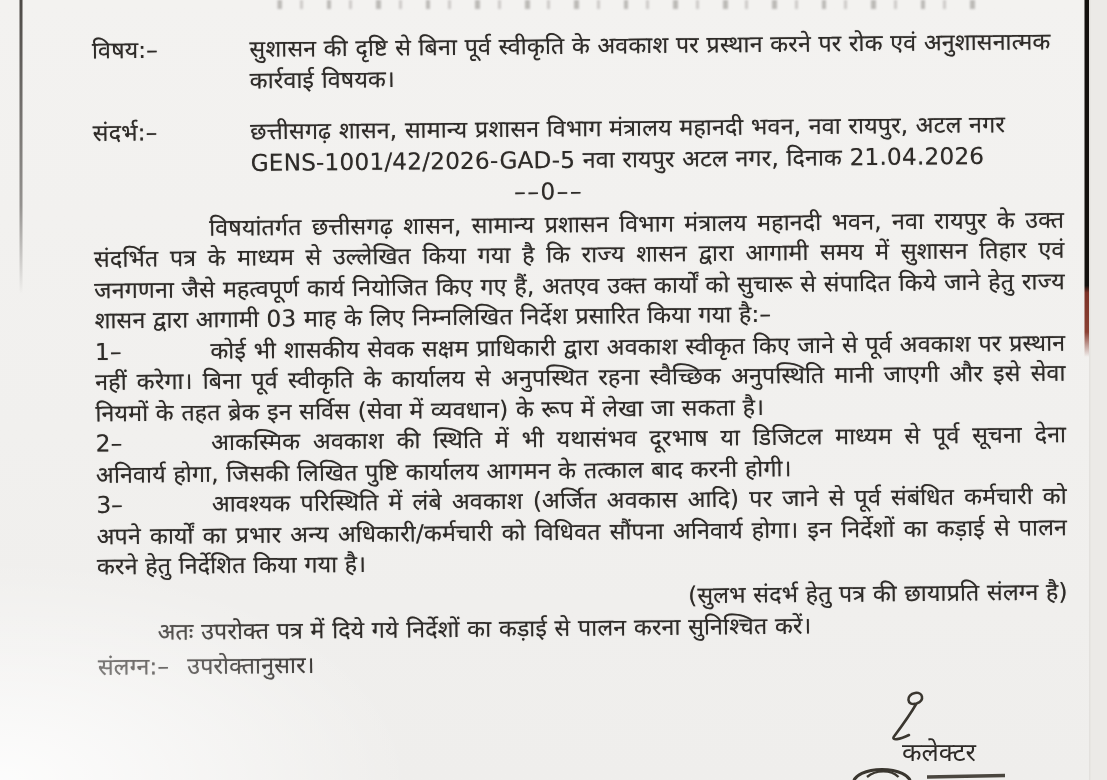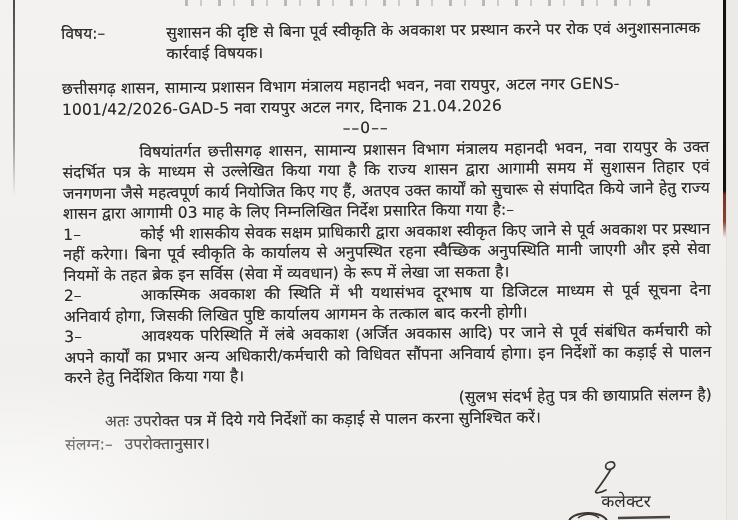--- a/index.html
+++ b/index.html
@@ -84,20 +84,21 @@
   <div class="top-fragments"></div>
 
   <div class="doc">
 
     <div class="row subject">
       <div class="label-col">विषय:–</div>
       <div class="val-col">सुशासन की दृष्टि से बिना पूर्व स्वीकृति के अवकाश पर प्रस्थान करने पर रोक एवं अनुशासनात्मक कार्रवाई विषयक।</div>
     </div>
 
     <div class="row reference">
+      <div class="label-col">संदर्भ:–</div>
       <div class="val-col">छत्तीसगढ़ शासन, सामान्य प्रशासन विभाग मंत्रालय महानदी भवन, नवा रायपुर, अटल नगर GENS-1001/42/2026-GAD-5 नवा रायपुर अटल नगर, दिनाक 21.04.2026</div>
     </div>
 
     <div class="divider">––0––</div>
 
     <div class="paragraph">विषयांतर्गत छत्तीसगढ़ शासन, सामान्य प्रशासन विभाग मंत्रालय महानदी भवन, नवा रायपुर के उक्त संदर्भित पत्र के माध्यम से उल्लेखित किया गया है कि राज्य शासन द्वारा आगामी समय में सुशासन तिहार एवं जनगणना जैसे महत्वपूर्ण कार्य नियोजित किए गए हैं, अतएव उक्त कार्यों को सुचारू से संपादित किये जाने हेतु राज्य शासन द्वारा आगामी 03 माह के लिए निम्नलिखित निर्देश प्रसारित किया गया है:–</div>
 
     <div class="directive"><span class="dnum">1–</span><span>कोई भी शासकीय सेवक सक्षम प्राधिकारी द्वारा अवकाश स्वीकृत किए जाने से पूर्व अवकाश पर प्रस्थान नहीं करेगा। बिना पूर्व स्वीकृति के कार्यालय से अनुपस्थित रहना स्वैच्छिक अनुपस्थिति मानी जाएगी और इसे सेवा नियमों के तहत ब्रेक इन सर्विस (सेवा में व्यवधान) के रूप में लेखा जा सकता है।</span></div>
 
     <div class="directive"><span class="dnum">2–</span><span>आकस्मिक अवकाश की स्थिति में भी यथासंभव दूरभाष या डिजिटल माध्यम से पूर्व सूचना देना अनिवार्य होगा, जिसकी लिखित पुष्टि कार्यालय आगमन के तत्काल बाद करनी होगी।</span></div>

